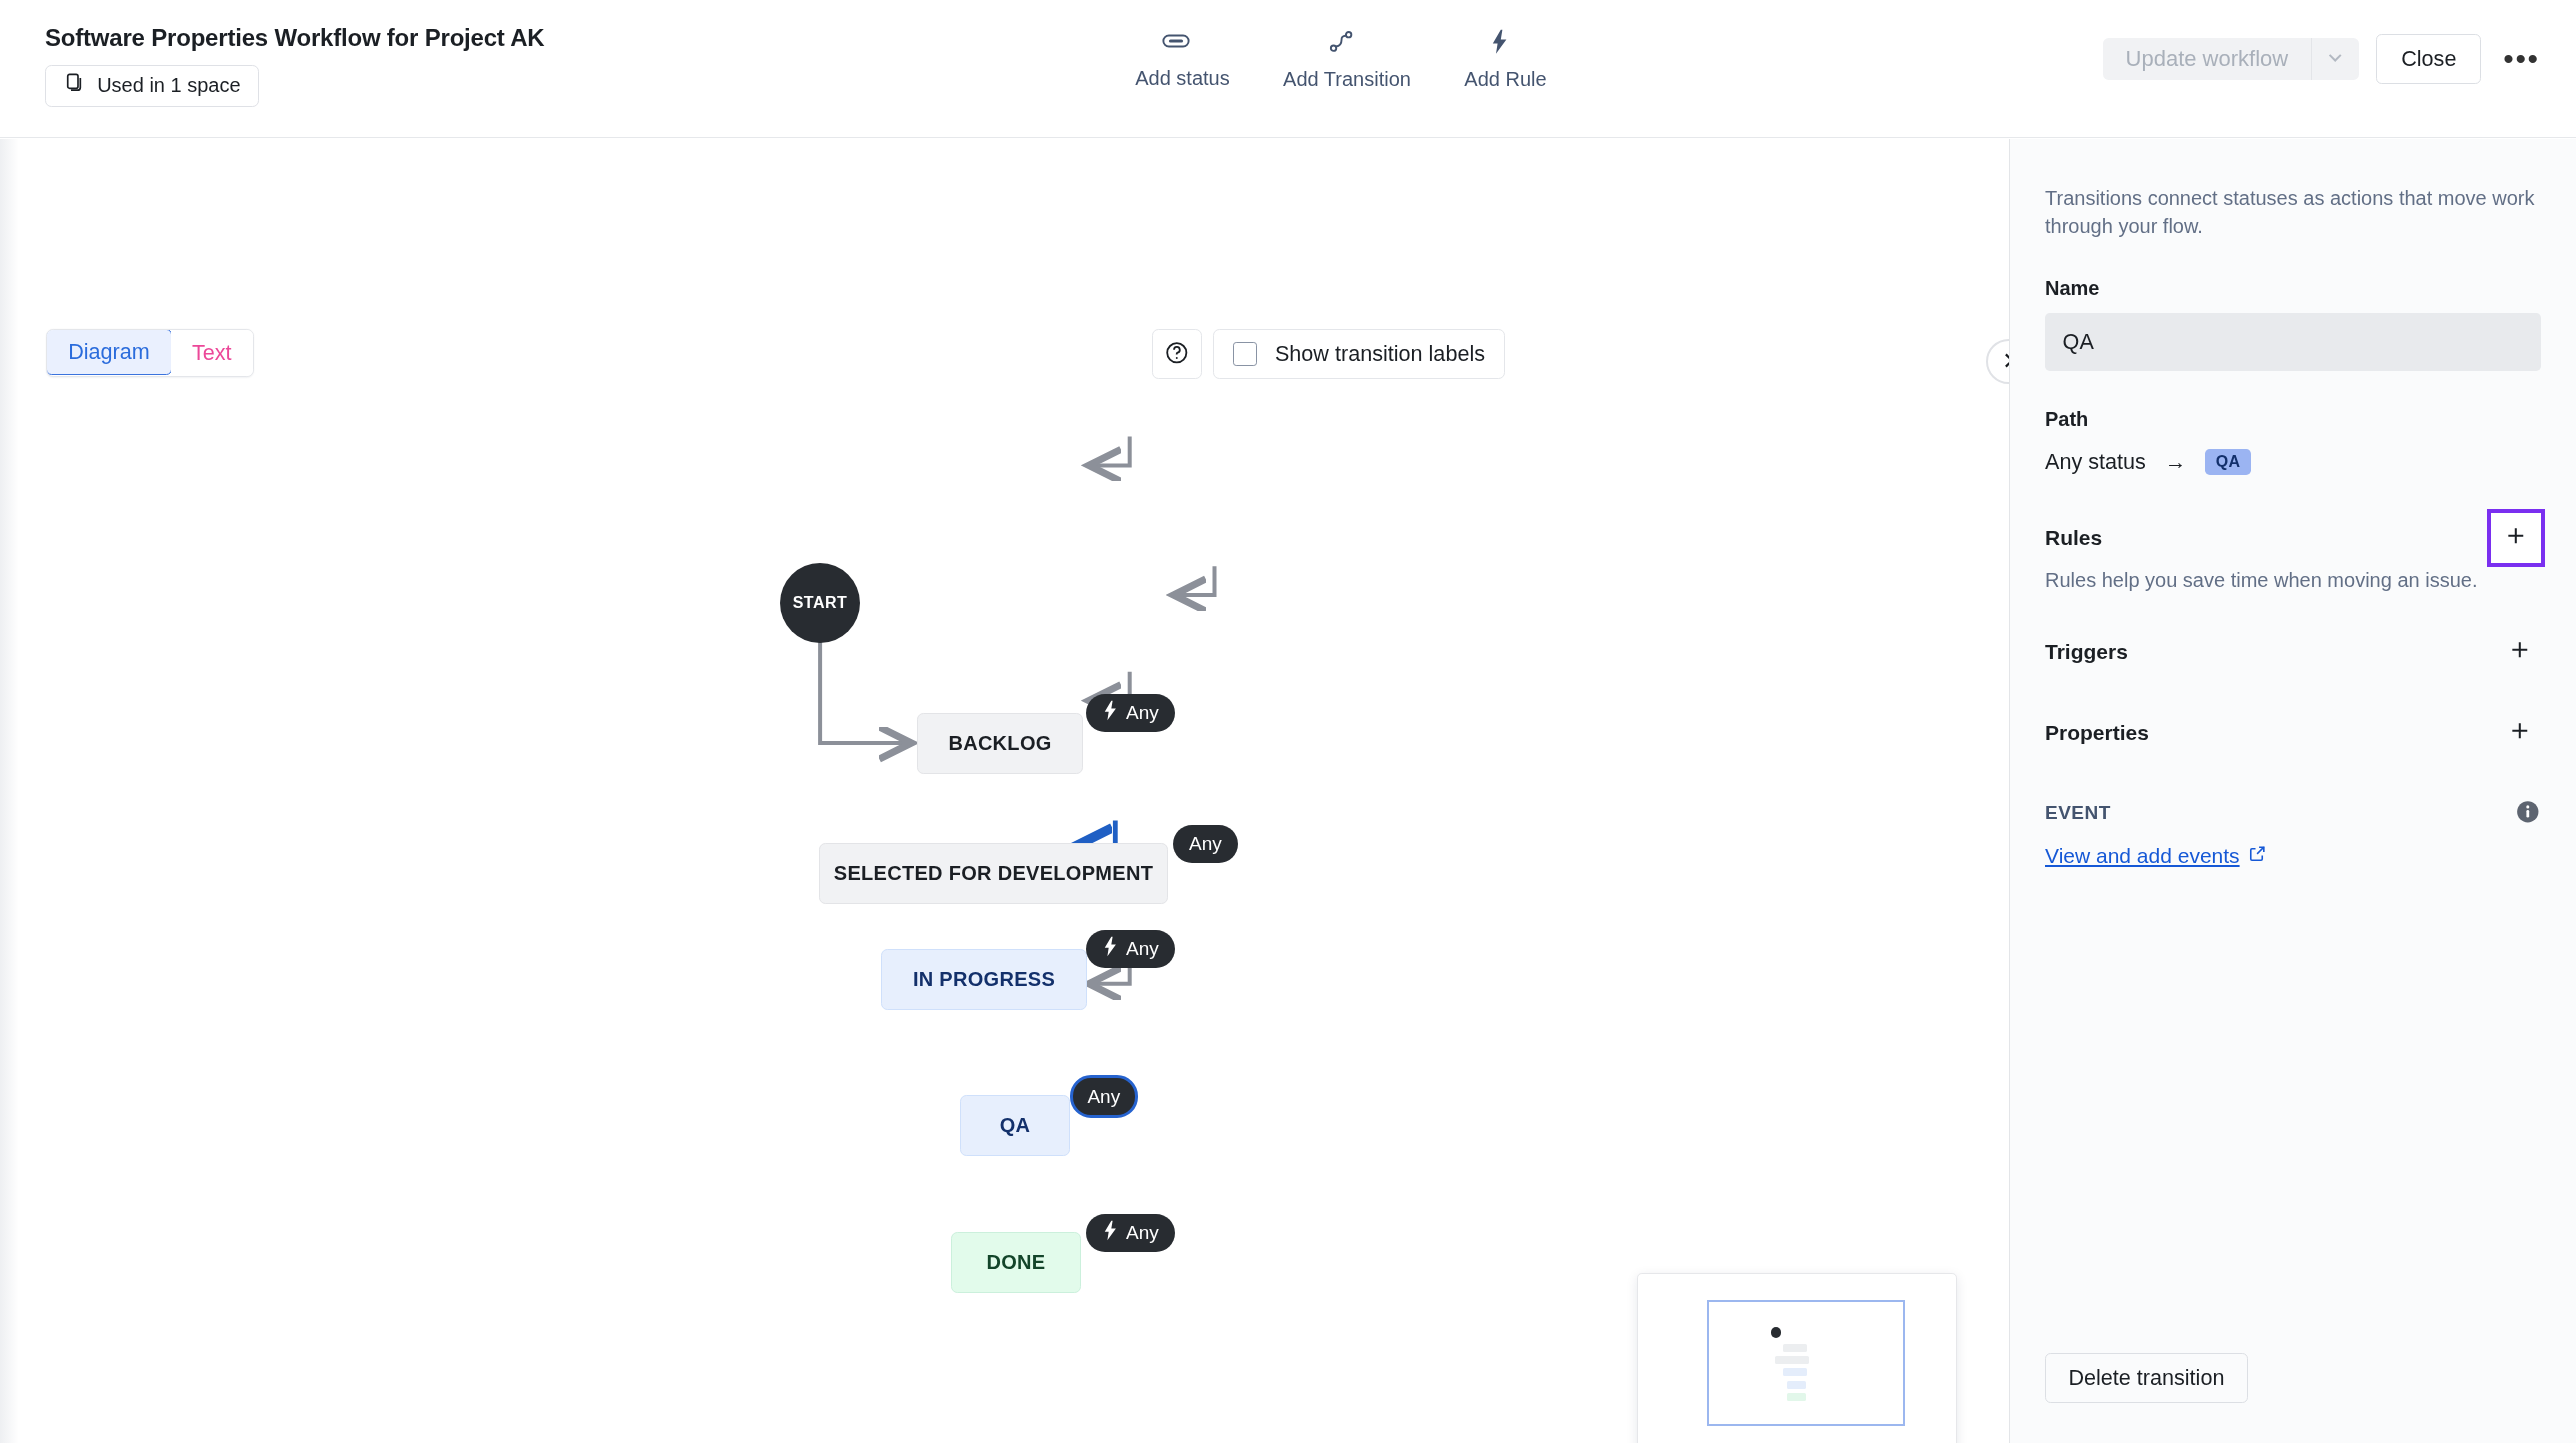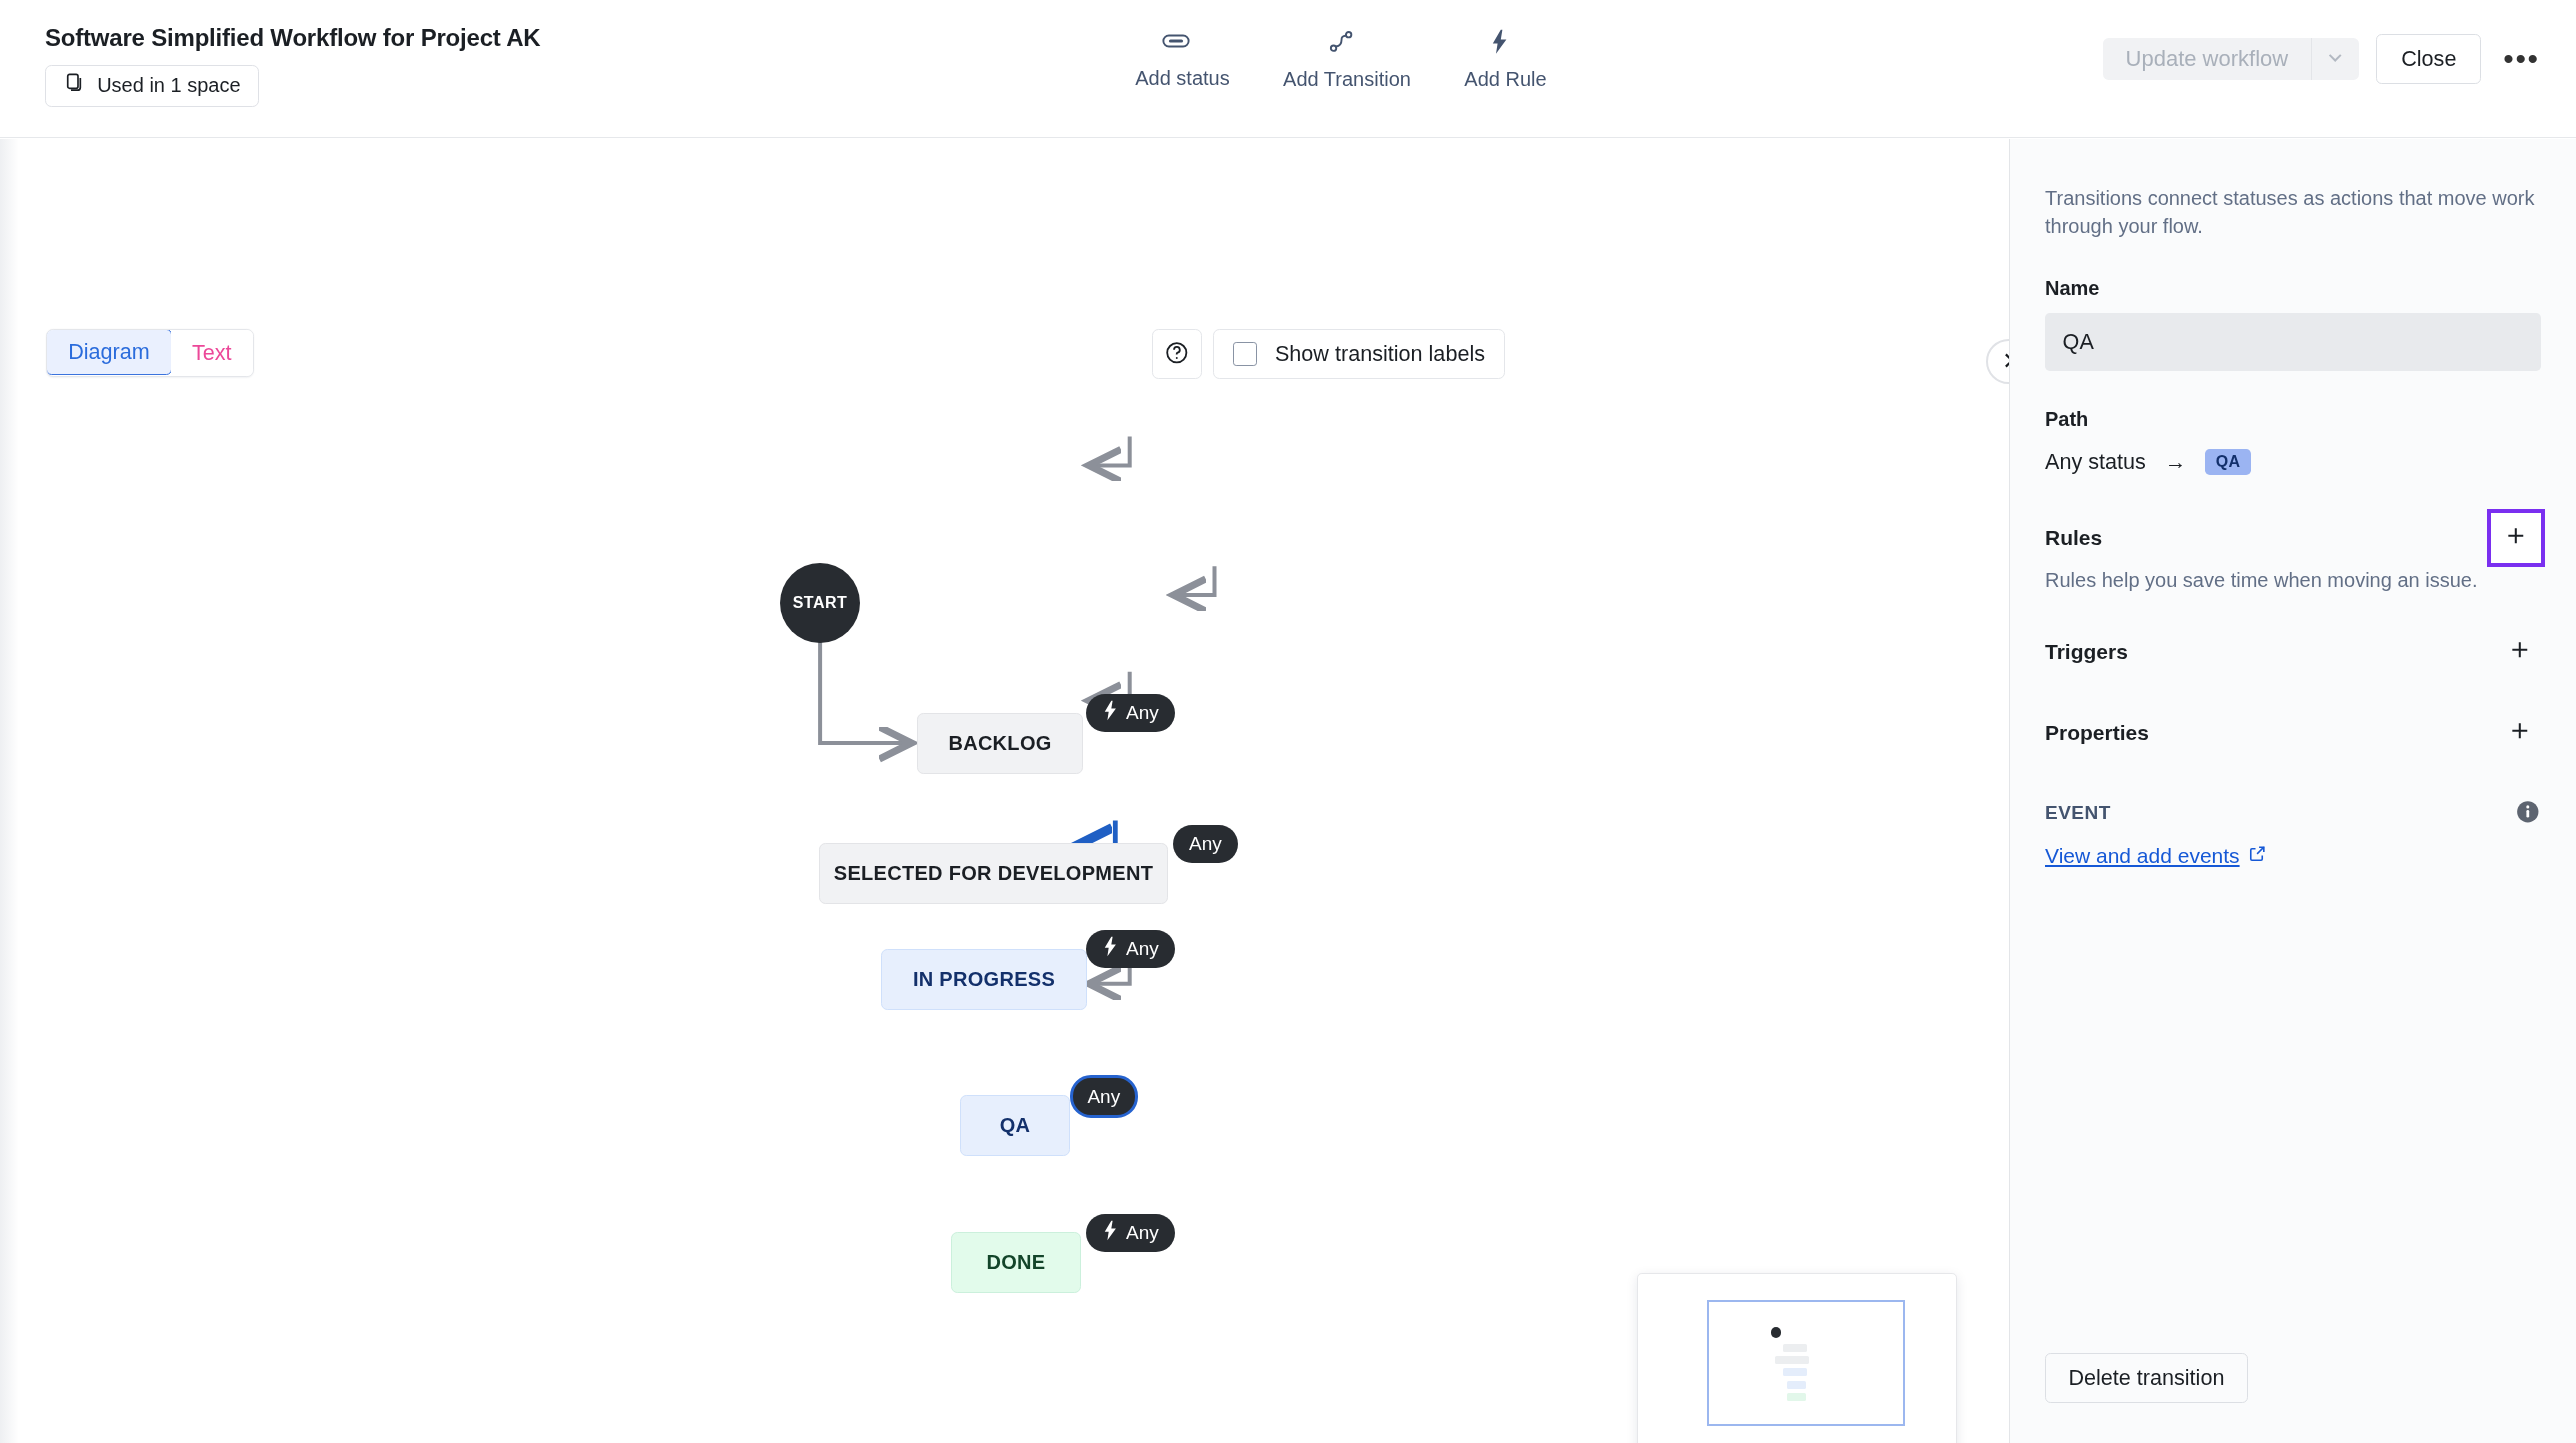--- a/index.html
+++ b/index.html
@@ -198,21 +198,21 @@
     font-family:"Liberation Sans", sans-serif;
   }
 </style>
 </head>
 <body>
 
 <div class="app">
 
   <div class="topbar">
     <div class="tb-left">
-      <div class="tb-title">Software Simplified Workflow for Project AK</div>
+      <div class="tb-title">Software Properties Workflow for Project AK</div>
       <button class="tb-space-btn">
         <span>
           <svg width="22.4" height="22.4" viewBox="0 0 24 24" fill="none" stroke="#1b1f24" stroke-width="1.8">
             <rect x="4" y="2.5" width="11" height="15" rx="2"></rect>
             <path d="M17.5 6.5v10a3 3 0 0 1-3 3H7.5"></path>
           </svg>
         </span>
         <span>Used in 1 space</span>
       </button>
     </div>

